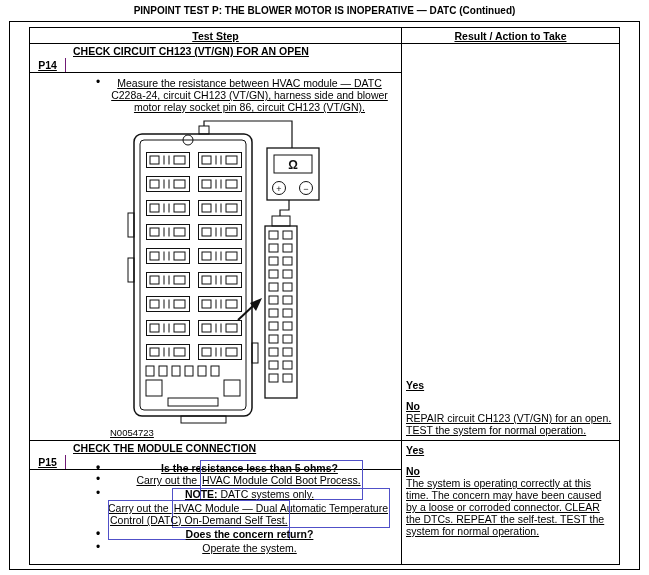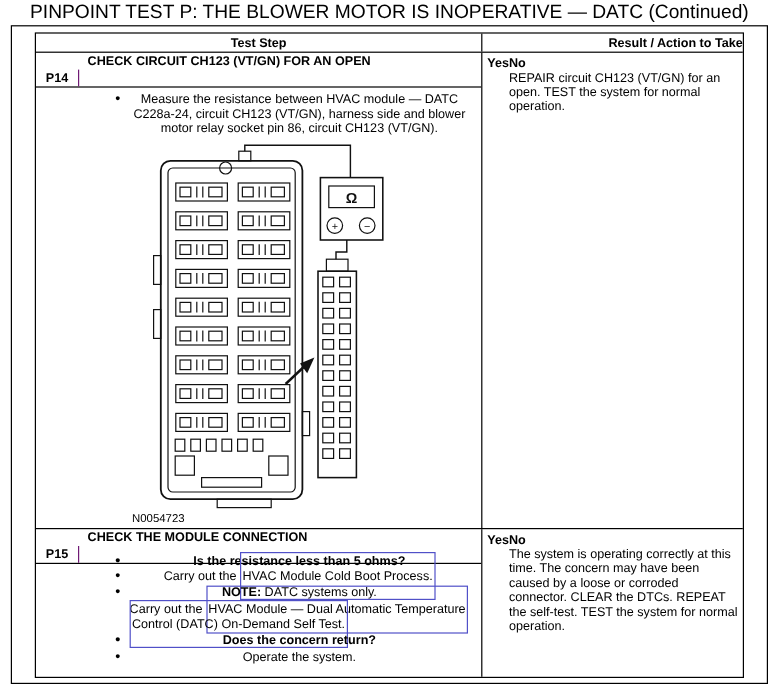--- a/index.html
+++ b/index.html
@@ -5,42 +5,42 @@
   * { box-sizing: border-box; margin: 0; padding: 0; }
   html, body {
     width: 649px; height: 575px;
     background: #ffffff;
     font-family: "Liberation Sans", "DejaVu Sans", sans-serif;
     color: #000;
     overflow: hidden;
   }
   .doc-title {
     height: 21px; line-height: 21px;
-    text-align: center; font-weight: normal; font-size: 16px;
+    text-align: center; font-weight: bold; font-size: 10px;
   }
   .frame {
     margin: 0 9px; height: 549px;
     border: 1px solid #000;
     padding: 5px 19px 4px 19px;
   }
   .ptable {
     height: 100%;
     border: 1px solid #000;
     display: flex; flex-direction: column;
-    font-size: 10.5px; line-height: 12px;
+    font-size: 10.5px; line-height: 12px; text-decoration: underline;
   }
   .hrow { display: flex; height: 16px; border-bottom: 1px solid #000; }
   .hcell { font-weight: bold; text-align: center; padding-top: 2px; }
   .hcell.left { width: 372px; border-right: 1px solid #000; }
-  .hcell.right { flex: 1; text-align: right; }
+  .hcell.right { flex: 1; }
   .trow { display: flex; }
   .trow.p14 { height: 396px; }
   .trow.p15 { flex: 1; border-top: 1px solid #000; }
   .cell-left { width: 372px; border-right: 1px solid #000; display: flex; flex-direction: column; }
-  .cell-right { flex: 1; padding: 3px 4px 4px 4px; display: flex; flex-direction: row; }
+  .cell-right { flex: 1; padding: 3px 4px 4px 4px; display: flex; flex-direction: column; }
   .cell-right.bottom { justify-content: flex-end; }
   .band { display: flex; border-bottom: 1px solid #000; font-weight: bold; }
   .pid { width: 36px; border-right: 1px solid #701a75; text-align: center; padding: 1px 0; margin-top: 14px; }
   .ptitle { padding: 1px 0 1px 7px; }
   .steps { padding: 4px 10px 0 64px; }
   .bullet { position: relative; padding-left: 14px; margin-bottom: 2px; text-align: center; }
   .bullet::before { content: "\2022"; position: absolute; left: 2px; top: -1px; font-size: 12px; }
   .no-bullet { padding-left: 14px; margin-bottom: 2px; }
   .bold { font-weight: bold; }
   .figure { margin: 3px 0 0 80px; }

